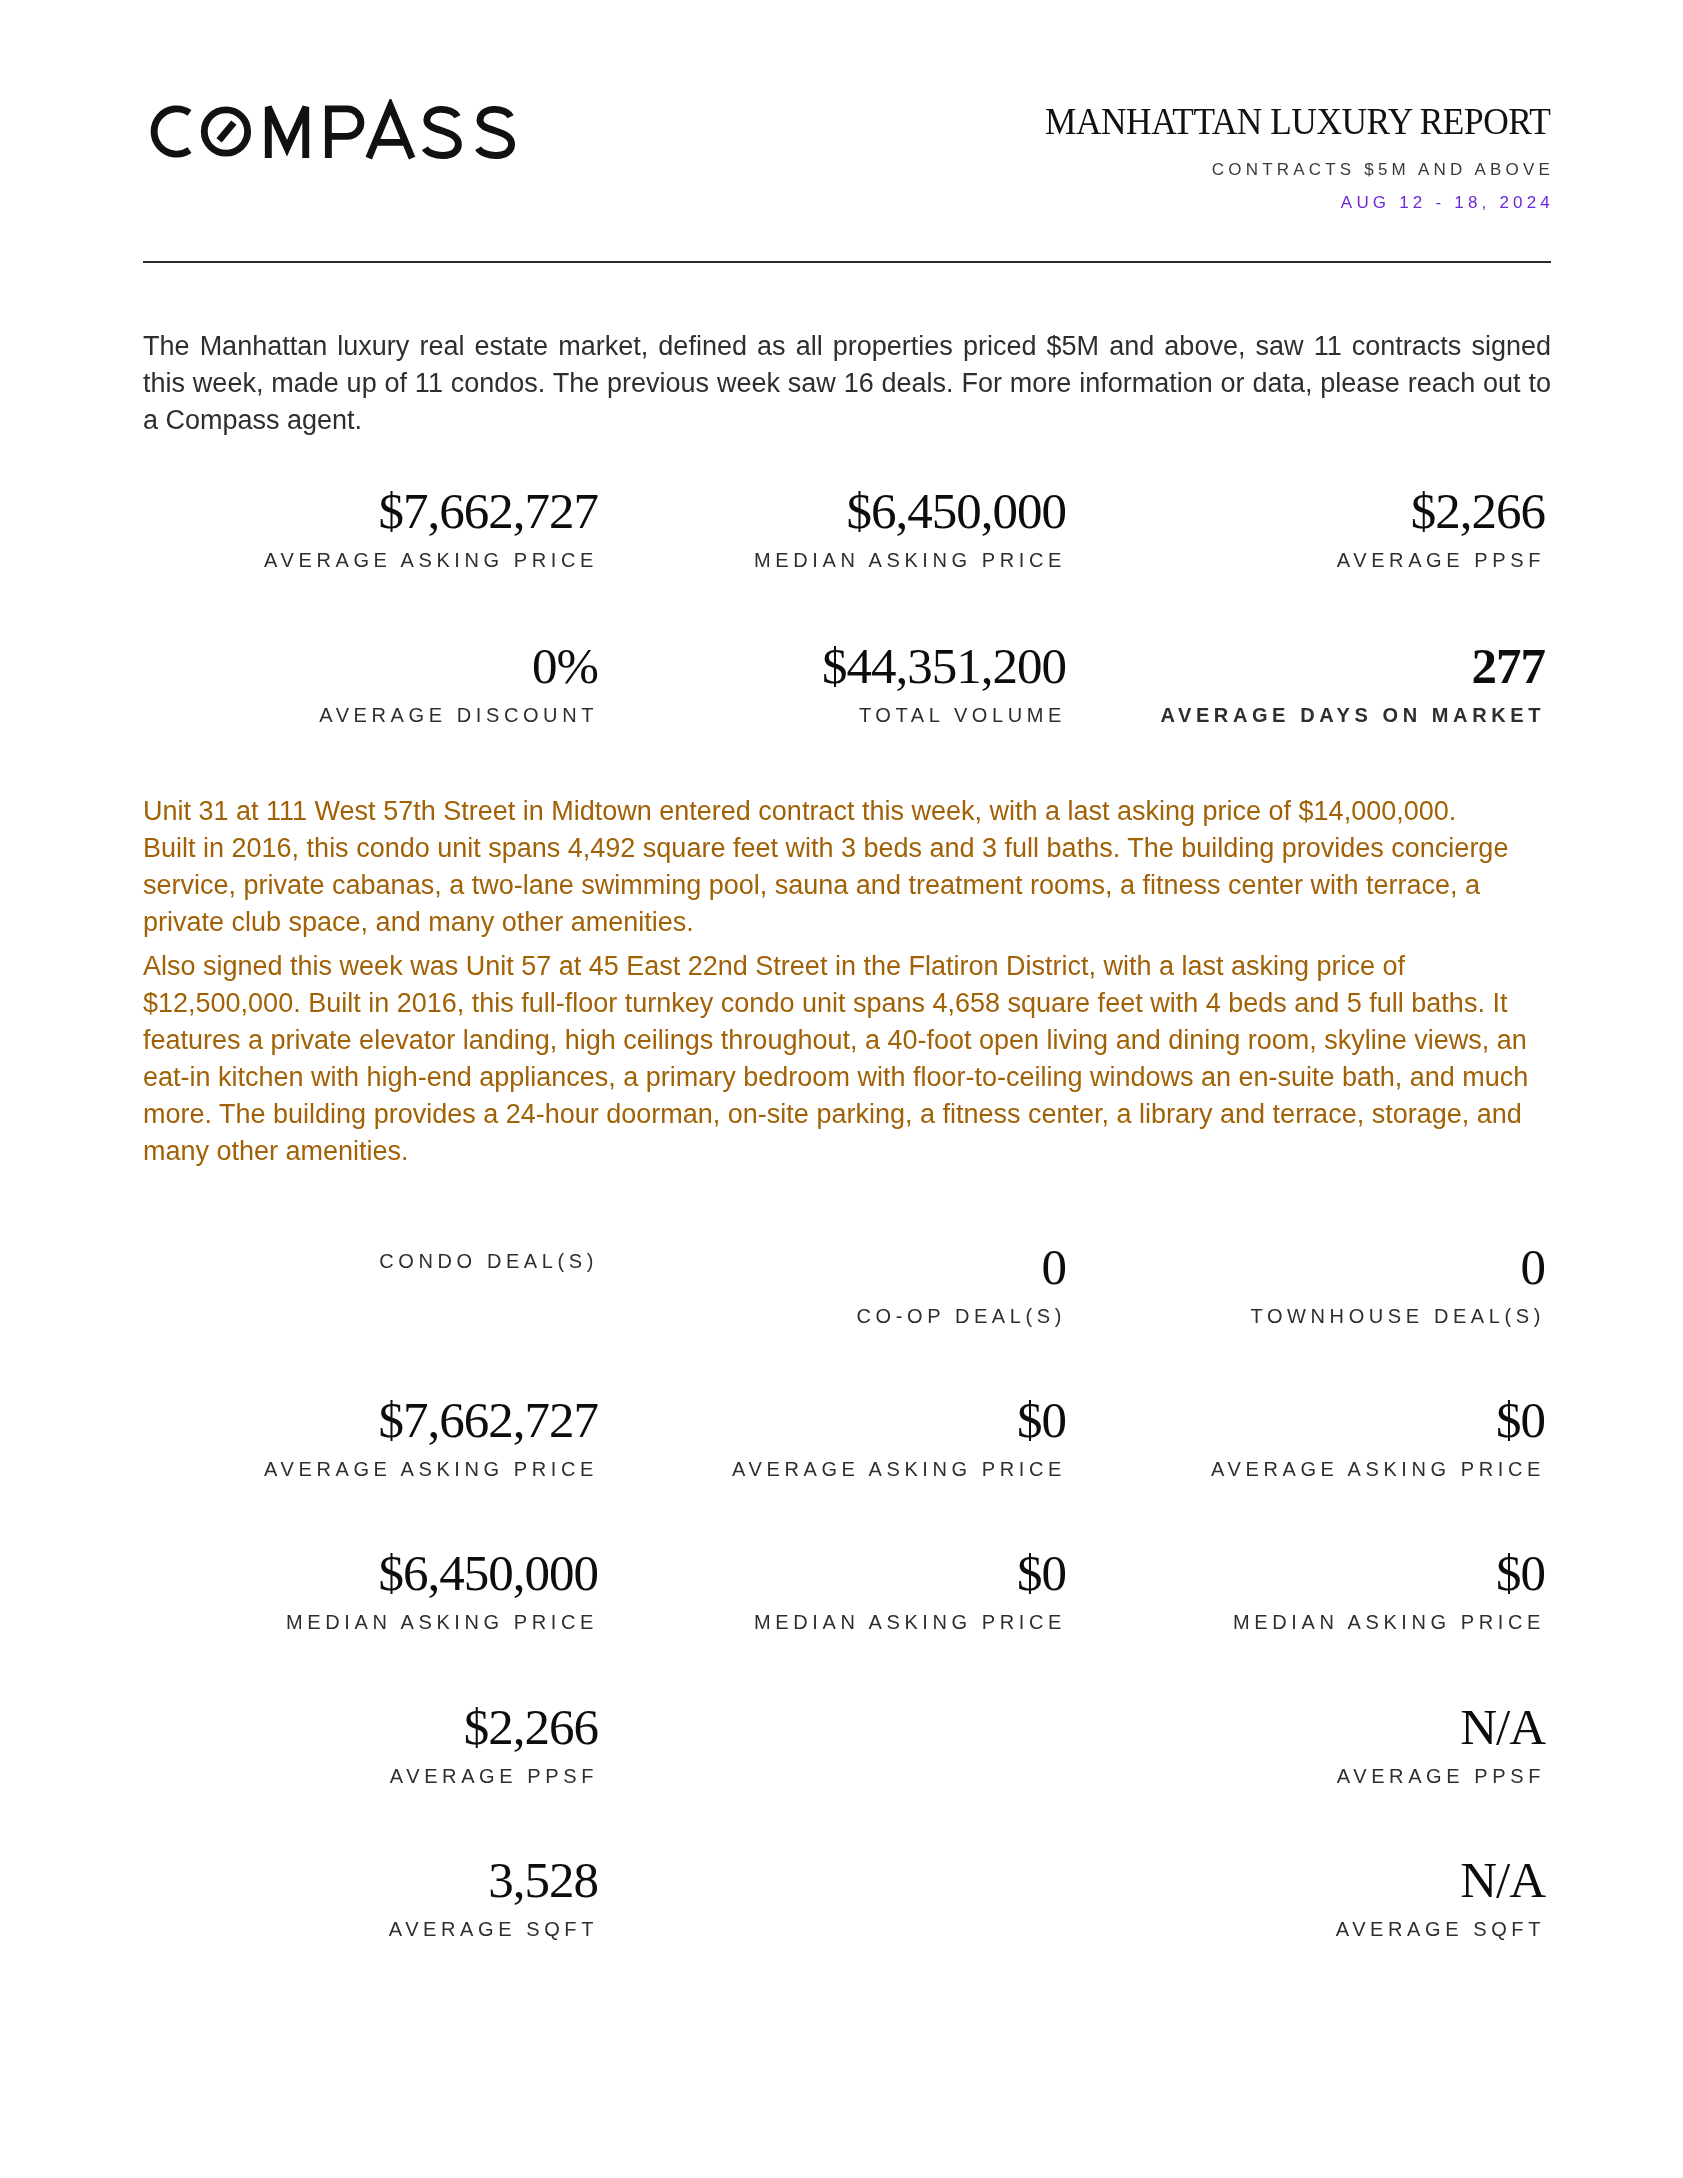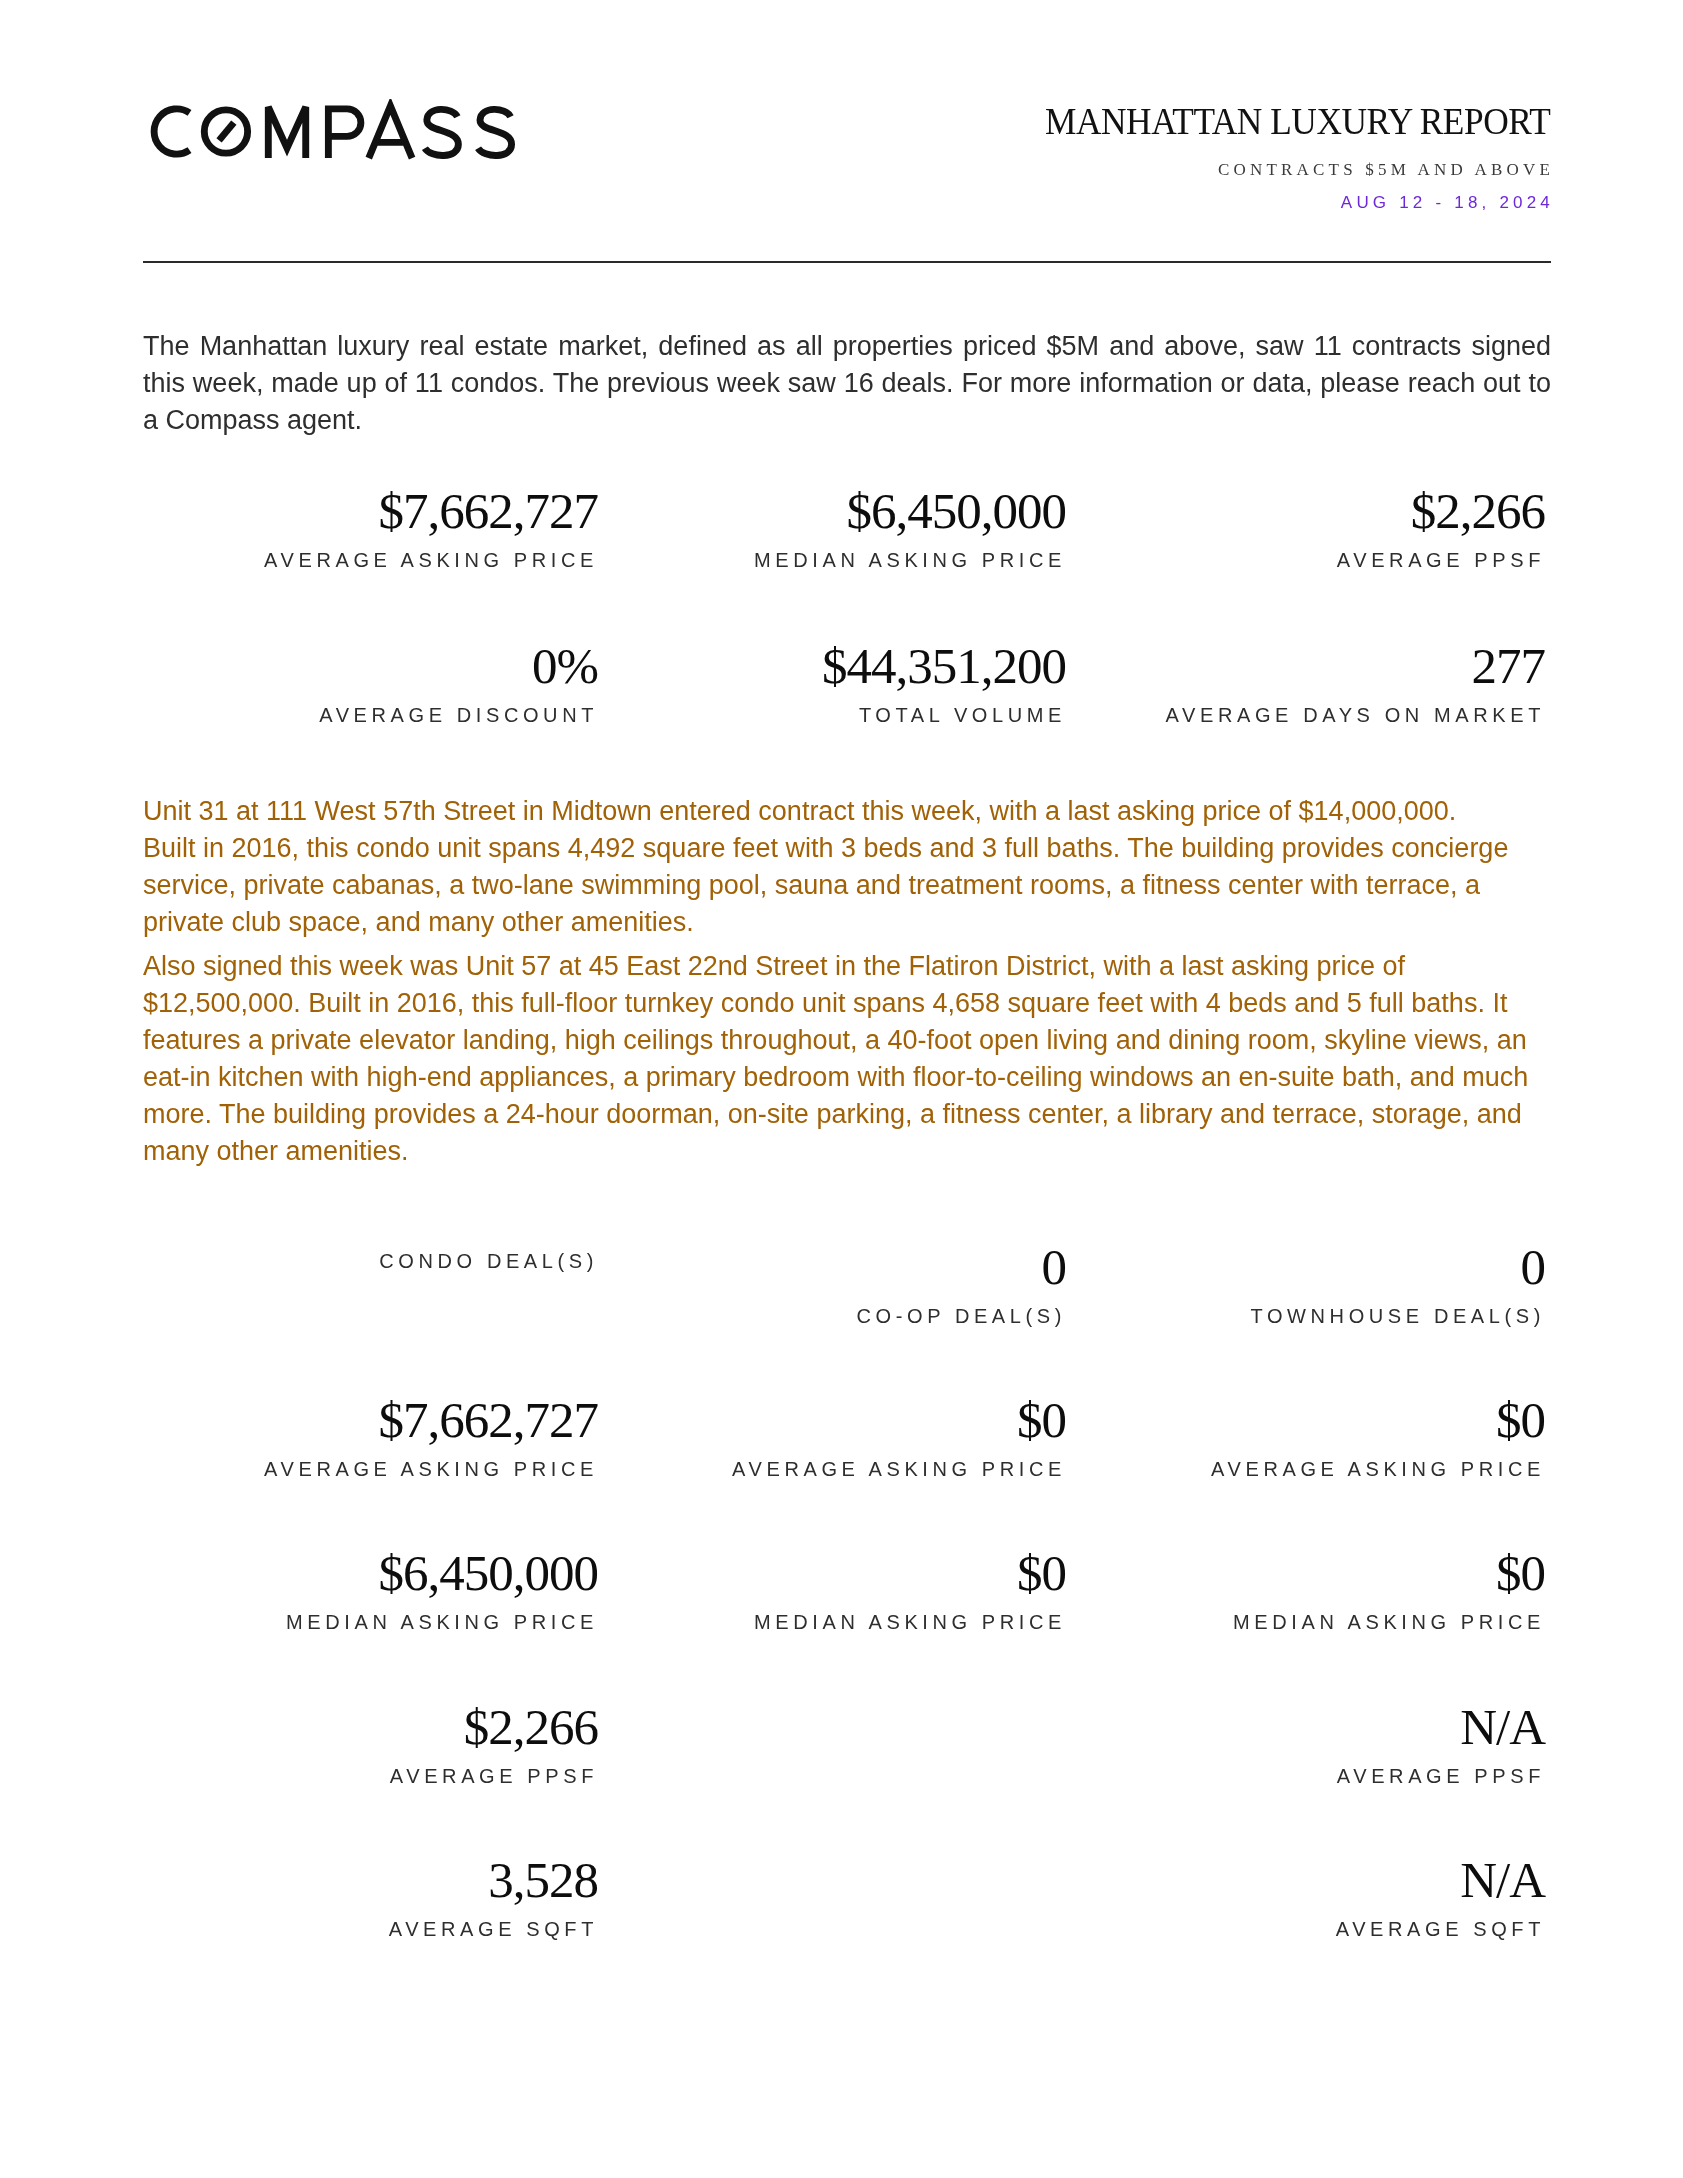--- a/index.html
+++ b/index.html
@@ -15,21 +15,21 @@
     .report-head {
       position: absolute; right: 133px; top: 99px;
       text-align: right;
     }
     .report-title {
       font-family: "Liberation Serif", "DejaVu Serif", serif;
       font-size: 38px; letter-spacing: -0.5px; color: #111;
       line-height: 44px; transform: scaleX(0.93); transform-origin: right center;
     }
     .report-sub {
-      font-family: Liberation Serif, serif;
+      font-family: Liberation Sans, sans-serif;
       font-size: 17px; letter-spacing: 4.2px; color: #3a3a3a;
       margin-top: 17px; line-height: 20px; margin-right: -4px;
     }
     .report-date {
       font-family: "Liberation Sans", "DejaVu Sans", sans-serif;
       font-size: 17px; letter-spacing: 4.2px; color: #6d28d9;
       margin-top: 13px; line-height: 20px; margin-right: -4px;
     }
 
     .divider {
@@ -114,21 +114,21 @@
 </div>
 
 <div class="stat col1" style="top:639px;">
   <div class="stat-value">0%</div>
   <div class="stat-label">AVERAGE DISCOUNT</div>
 </div>
 <div class="stat col2" style="top:639px;">
   <div class="stat-value">$44,351,200</div>
   <div class="stat-label">TOTAL VOLUME</div>
 </div>
-<div class="stat col3" style="top:639px;">
+<div class="stat col3" style="top:639px;font-weight:bold;">
   <div class="stat-value">277</div>
   <div class="stat-label">AVERAGE DAYS ON MARKET</div>
 </div>
 
 <p class="para" id="para1">Unit 31 at 111 West 57th Street in Midtown entered contract this week, with a last asking price of $14,000,000. Built in 2016, this condo unit spans 4,492 square feet with 3 beds and 3 full baths. The building provides concierge service, private cabanas, a two-lane swimming pool, sauna and treatment rooms, a fitness center with terrace, a private club space, and many other amenities.</p>
 <p class="para" id="para2">Also signed this week was Unit 57 at 45 East 22nd Street in the Flatiron District, with a last asking price of $12,500,000. Built in 2016, this full-floor turnkey condo unit spans 4,658 square feet with 4 beds and 5 full baths. It features a private elevator landing, high ceilings throughout, a 40-foot open living and dining room, skyline views, an eat-in kitchen with high-end appliances, a primary bedroom with floor-to-ceiling windows an en-suite bath, and much more. The building provides a 24-hour doorman, on-site parking, a fitness center, a library and terrace, storage, and many other amenities.</p>
 
 <div class="stat col1" style="top:1240px;">
   <div class="stat-label">CONDO DEAL(S)</div>
 </div>

